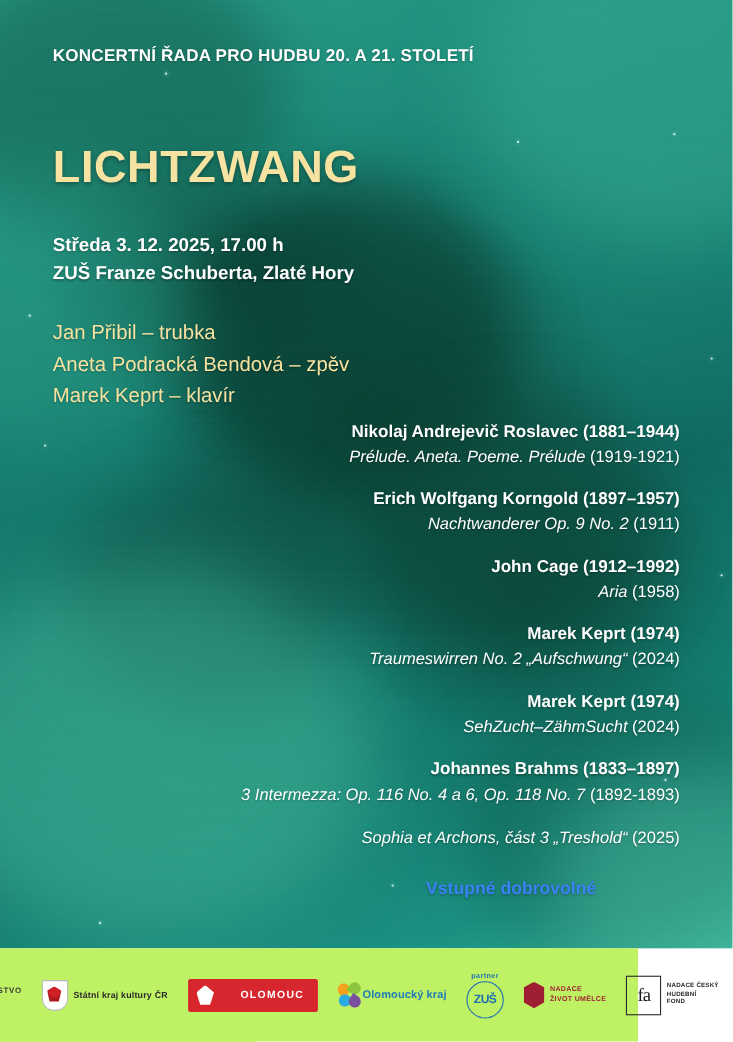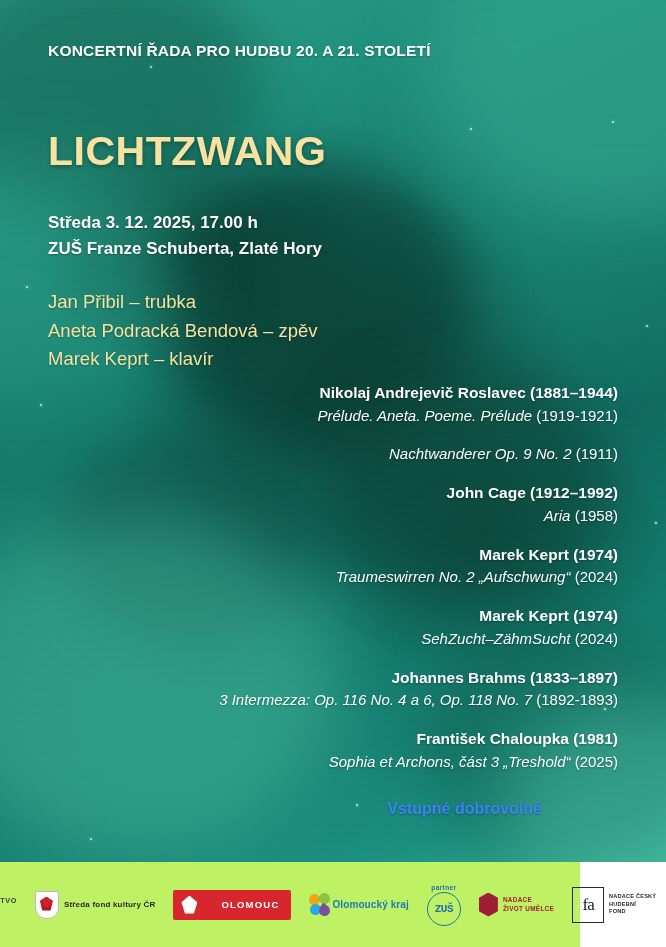--- a/index.html
+++ b/index.html
@@ -277,21 +277,20 @@
     width: 32px; height: 32px;
     border-radius: 50%;
     border: 1.4px solid #1f6fb2;
     display: flex;
     align-items: center;
     justify-content: center;
     font-size: 11px;
     font-weight: bold;
     color: #1f6fb2;
     letter-spacing: -0.5px;
-    font-family: Liberation Mono, monospace;
   }
   
   .logo-nadace { gap: 5px; }
   .nd-mark {
     width: 19px; height: 24px;
     background: #9e1f33;
     clip-path: polygon(50% 0%, 100% 22%, 100% 78%, 50% 100%, 0% 78%, 0% 22%);
   }
   .nd-text {
     font-size: 6.4px;
@@ -368,60 +367,60 @@
       <div>Aneta Podracká Bendová – zpěv</div>
       <div>Marek Keprt – klavír</div>
     </div>
 
     <div class="program">
       <div class="prog-item">
         <div class="prog-composer">Nikolaj Andrejevič Roslavec (1881–1944)</div>
         <div class="prog-work"><span>Prélude. Aneta. Poeme. Prélude</span> <span class="years">(1919-1921)</span></div>
       </div>
       <div class="prog-item">
+        <div class="prog-composer">Erich Wolfgang Korngold (1897–1957)</div>
         <div class="prog-work"><span>Nachtwanderer Op. 9 No. 2</span> <span class="years">(1911)</span></div>
       </div>
       <div class="prog-item">
         <div class="prog-composer">John Cage (1912–1992)</div>
         <div class="prog-work"><span>Aria</span> <span class="years">(1958)</span></div>
       </div>
       <div class="prog-item">
         <div class="prog-composer">Marek Keprt (1974)</div>
         <div class="prog-work"><span>Traumeswirren No. 2 „Aufschwung“</span> <span class="years">(2024)</span></div>
       </div>
       <div class="prog-item">
         <div class="prog-composer">Marek Keprt (1974)</div>
         <div class="prog-work"><span>SehZucht–ZähmSucht</span> <span class="years">(2024)</span></div>
       </div>
       <div class="prog-item">
         <div class="prog-composer">Johannes Brahms (1833–1897)</div>
         <div class="prog-work"><span>3 Intermezza: Op. 116 No. 4 a 6, Op. 118 No. 7</span> <span class="years">(1892-1893)</span></div>
       </div>
       <div class="prog-item">
-        <div class="prog-composer">František Chaloupka (1981)</div>
         <div class="prog-work"><span>Sophia et Archons, část 3  „Treshold“</span> <span class="years">(2025)</span></div>
       </div>
     </div>
 
     <div class="entry">Vstupné dobrovolné</div>
   </div>
 
   <div class="footer">
 
     <div class="logo logo-mk">
       <div class="mk-mark"></div>
       <div class="mk-text">
         <div>MINISTERSTVO</div>
         <div>KULTURY</div>
       </div>
     </div>
 
     <div class="logo logo-sfk">
       <div class="sfk-shield"></div>
-      <div class="sfk-text">Středa fond kultury ČR</div>
+      <div class="sfk-text">Státní kraj kultury ČR</div>
     </div>
 
     <div class="logo logo-olomouc">
       <div class="ol-mark"></div>
       <div class="ol-text">OLOMOUC</div>
     </div>
 
     <div class="logo logo-okraj">
       <div class="ok-mark">
         <i class="ok-a"></i>

